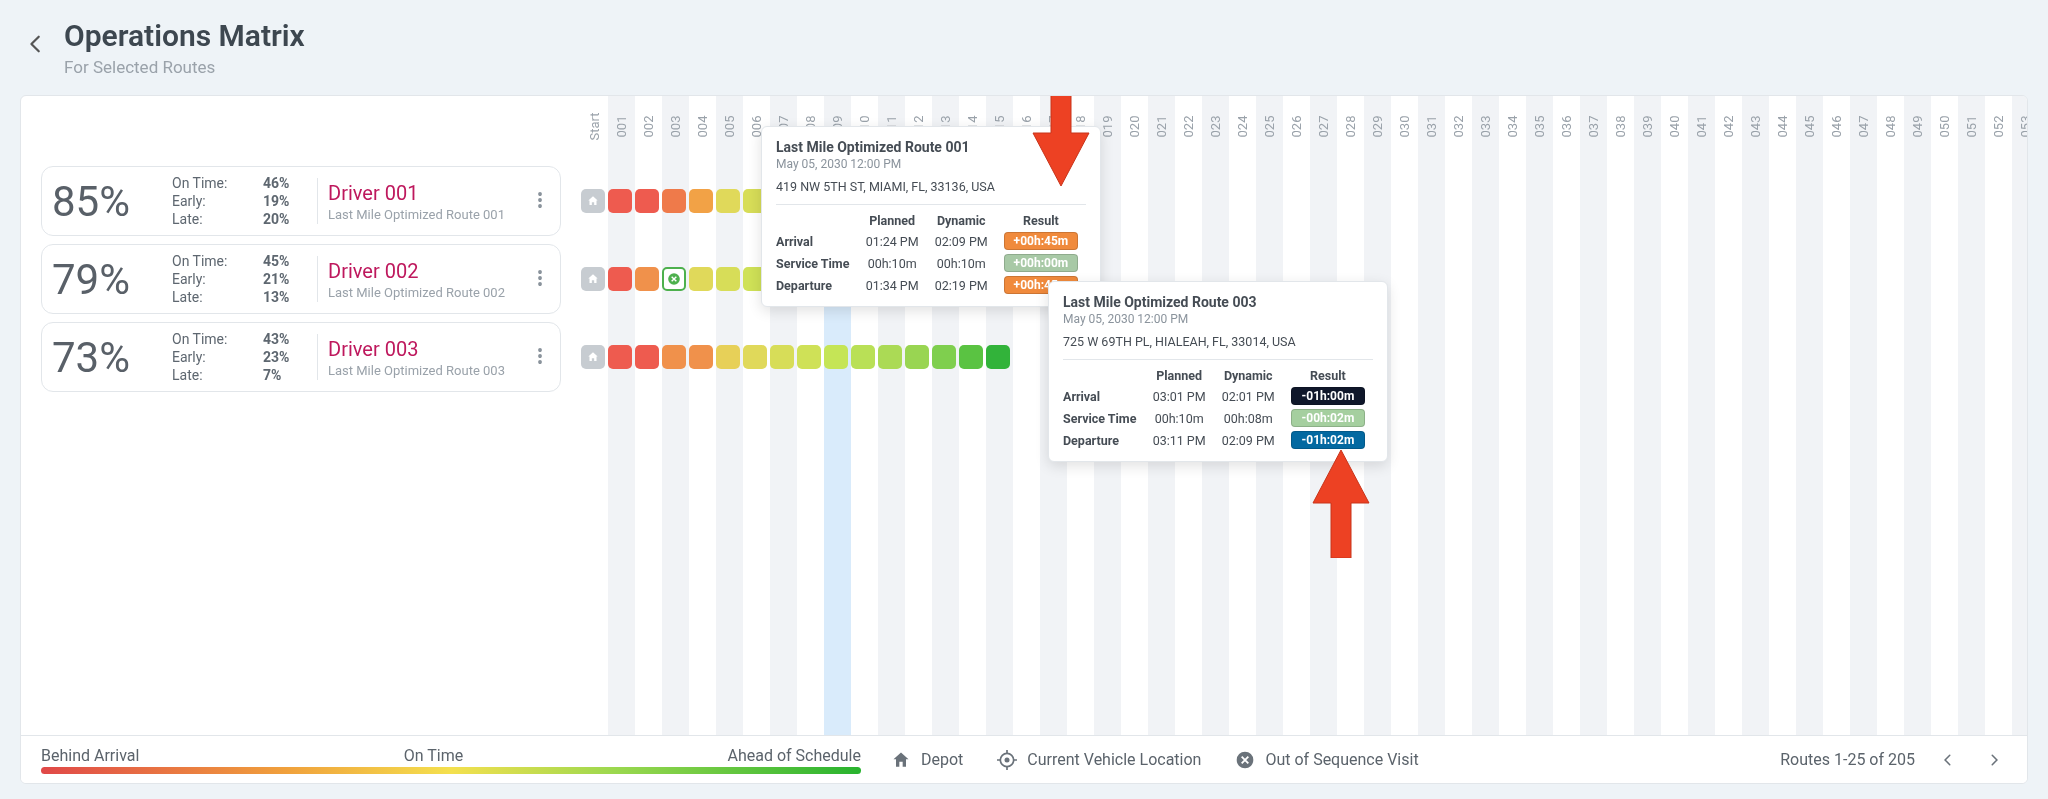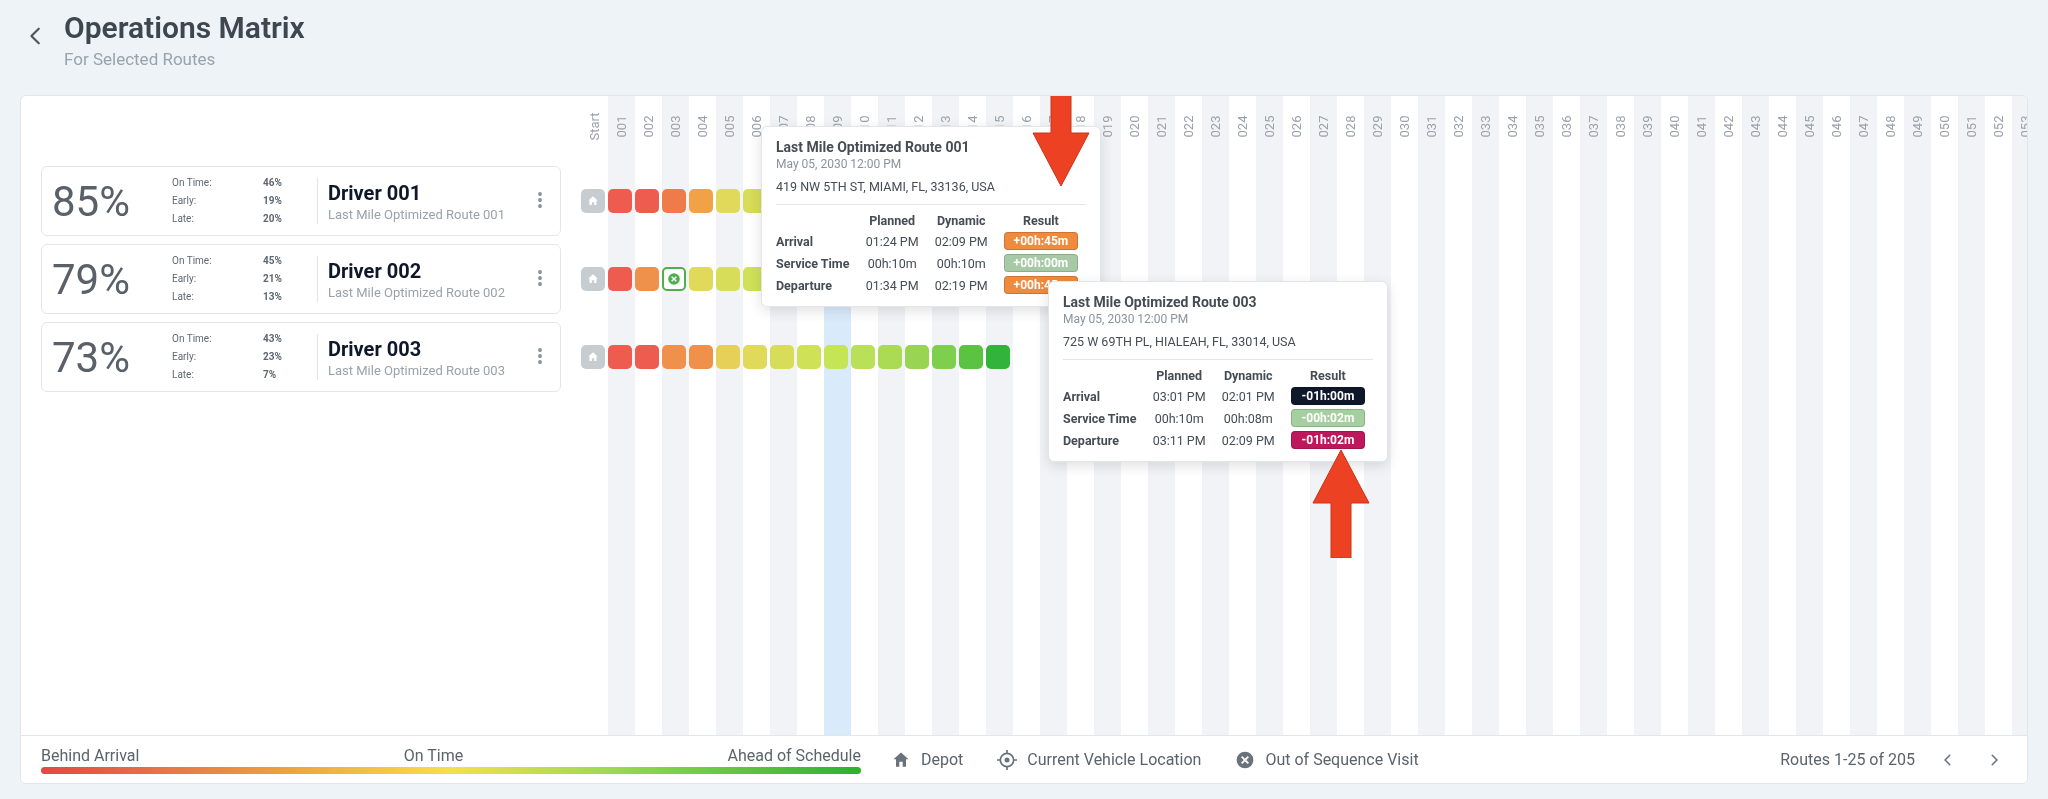--- a/index.html
+++ b/index.html
@@ -17,21 +17,21 @@
     background:var(--bg);
     color:var(--txt);
     width:2048px;
     height:799px;
     overflow:hidden;
     position:relative;
   }
 
   
   .hdr{
-    position:absolute;left:22px;top:10px;display:flex;align-items:flex-start;gap:14px;
+    position:absolute;left:22px;top:18px;display:flex;align-items:flex-start;gap:14px;
   }
   .back{
     width:28px;height:28px;margin-top:12px;display:flex;align-items:center;justify-content:center;color:#555;cursor:pointer;
   }
   .hdr h1{margin:0;font-size:30px;font-weight:600;color:#3d4750;}
   .hdr .sub{margin-top:4px;font-size:17px;color:#9aa2aa;}
 
   
   .panel{
     position:absolute;left:20px;right:20px;top:95px;bottom:15px;
@@ -57,29 +57,29 @@
   .stripes .col:nth-child(even){background:var(--stripe);}
   .stripes .col.highlight{background:#d9ebfb;}
 
   
   .rows{position:absolute;left:20px;right:0;top:70px;z-index:5;}
   .route-row{
     height:70px;margin-bottom:8px;display:flex;align-items:stretch;
   }
   .summary{
     width:520px;flex:0 0 520px;display:flex;align-items:center;
-    background:#fff;border:1px solid var(--border);border-radius:6px;padding:0 10px;gap:10px;
+    background:#fff;border:1px solid var(--border);border-radius:12px;padding:0 10px;gap:10px;
   }
   .pct{font-size:42px;font-weight:400;color:#596068;width:110px;}
-  .stats{font-size:10px;color:#5e6770;line-height:18px;width:135px;}
+  .stats{font-size:14px;color:#5e6770;line-height:18px;width:135px;}
   .stats .row{display:flex;justify-content:space-between;}
   .stats .row b{font-weight:700;width:44px;text-align:left;}
   .vdiv{width:1px;background:var(--border);height:46px;}
   .driver{flex:1;}
-  .driver .name{font-size:20px;font-weight:700;color:#0f172a;}
+  .driver .name{font-size:20px;font-weight:400;color:#be185d;}
   .driver .rt{font-size:13px;color:#9aa2aa;margin-top:2px;}
   .kebab{width:20px;text-align:center;color:#8a939c;cursor:pointer;font-size:18px;line-height:6px;}
   .kebab div{height:6px;}
 
   .track{
     display:flex;align-items:center;padding-left:20px;gap:3.5px;
   }
   .sq{
     width:23.5px;height:23.5px;border-radius:5px;flex:0 0 23.5px;
     display:flex;align-items:center;justify-content:center;
@@ -611,21 +611,21 @@
           <tr>
             <td class="rh">Service Time</td>
             <td>00h:10m</td>
             <td>00h:08m</td>
             <td><span class="badge" style="background:#a5cf9f">-00h:02m</span></td>
           </tr>
           <tr>
             <td class="rh">Departure</td>
             <td>03:11 PM</td>
             <td>02:09 PM</td>
-            <td><span class="badge" style="background:#be185d">-01h:02m</span></td>
+            <td><span class="badge" style="background:#0369a1">-01h:02m</span></td>
           </tr>
         </tbody>
     </table>
   </div>
 
   <div class="bigarrow" style="left:1010px;top:-18px;">
     <svg viewBox="0 0 60 110">
         <path d="M20 0 H40 V55 H58 L30 108 L2 55 H20 Z" fill="#ed4123" stroke="#c8341a" stroke-width="1"></path>
       </svg>
   </div>

